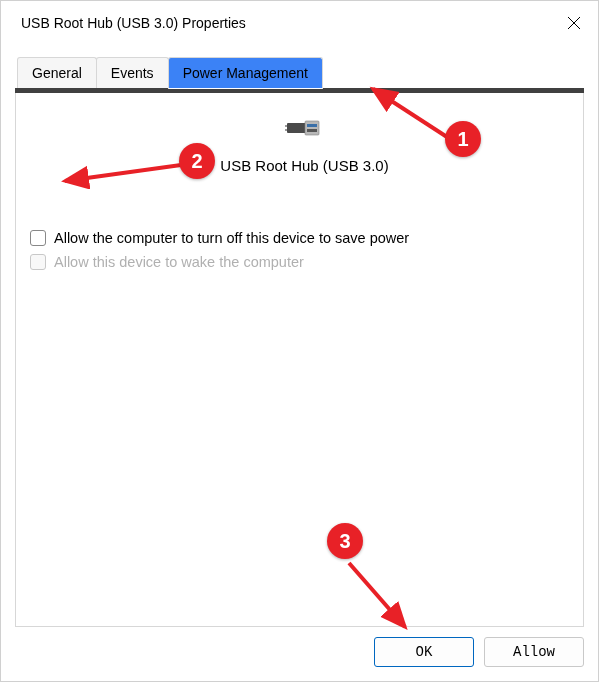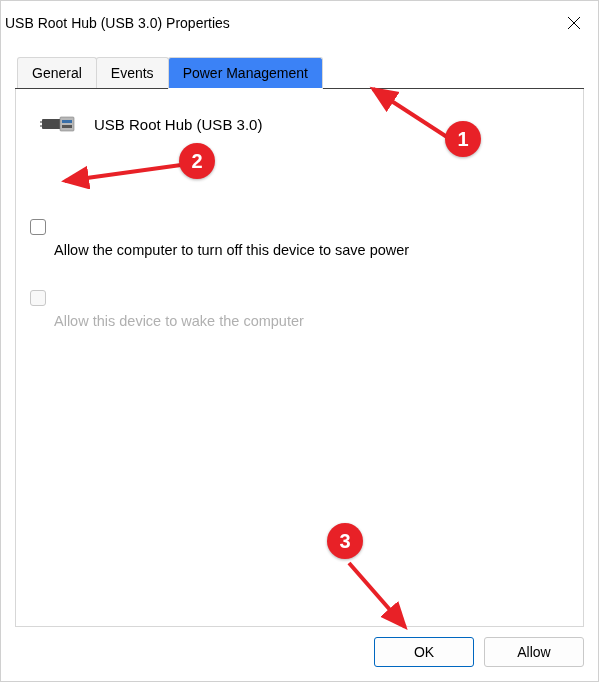--- a/index.html
+++ b/index.html
@@ -21,21 +21,21 @@
     background: #fff;
     display: flex;
     flex-direction: column;
     position: relative;
   }
   .titlebar {
     height: 44px;
     background: #fff;
     display: flex;
     align-items: center;
-    padding-left: 4px;
+    padding-left: 20px;
     position: relative;
     border-bottom: none;
   }
   .titlebar-title {
     font-size: 14px;
     color: #000;
   }
   .titlebar-close {
     position: absolute;
     right: 0;
@@ -49,21 +49,21 @@
   }
   .titlebar-close svg { width: 14px; height: 14px; }
   .content {
     flex: 1;
     padding: 12px 14px 14px 14px;
     display: flex;
     flex-direction: column;
   }
   .tabstrip {
     display: flex;
-    border-bottom: 1px solid #404040;
+    border-bottom: 5px solid #404040;
     gap: 0;
     padding-left: 2px;
   }
   .tab {
     padding: 7px 14px 7px 14px;
     font-size: 14px;
     color: #000;
     background: #f6f6f6;
     border: 1px solid #d7d7d7;
     border-bottom: none;
@@ -86,20 +86,21 @@
     background: #fff;
     padding: 18px 14px 14px 14px;
     position: relative;
   }
   .device-row {
     display: flex;
     align-items: center;
     gap: 14px;
     margin-left: 10px;
     margin-top: 2px;
+    flex-direction: column;
   }
   .device-icon {
     width: 40px;
     height: 30px;
     position: relative;
   }
   .device-name {
     font-size: 15px;
     color: #000;
   }
@@ -115,35 +116,35 @@
     height: 16px;
     border: 1px solid #888;
     border-radius: 3px;
     background: #fff;
     flex-shrink: 0;
   }
   .checkbox-row.disabled .checkbox-box {
     border-color: #c8c8c8;
     background: #f8f8f8;
   }
-  .checkbox-label { font-size: 14.5px; color: #000; margin-top: 47px; }
+  .checkbox-label { font-size: 14.5px; color: #000; }
   .checkbox-row.disabled .checkbox-label { color: #b0b0b0; }
   .footer {
     display: flex;
     justify-content: flex-end;
     gap: 10px;
     margin-top: 10px;
   }
   .btn {
     min-width: 100px;
     height: 30px;
     border: 1px solid #c9c9c9;
     background: #fdfdfd;
     font-size: 14px;
-    font-family: Liberation Sans, sans-serif;
+    font-family: Liberation Mono, monospace;
     display: flex;
     align-items: center;
     justify-content: center;
     cursor: pointer;
     border-radius: 3px;
   }
   .btn.primary { border: 1px solid #0067c0; }
   
   .anno-circle {
     position: absolute;

